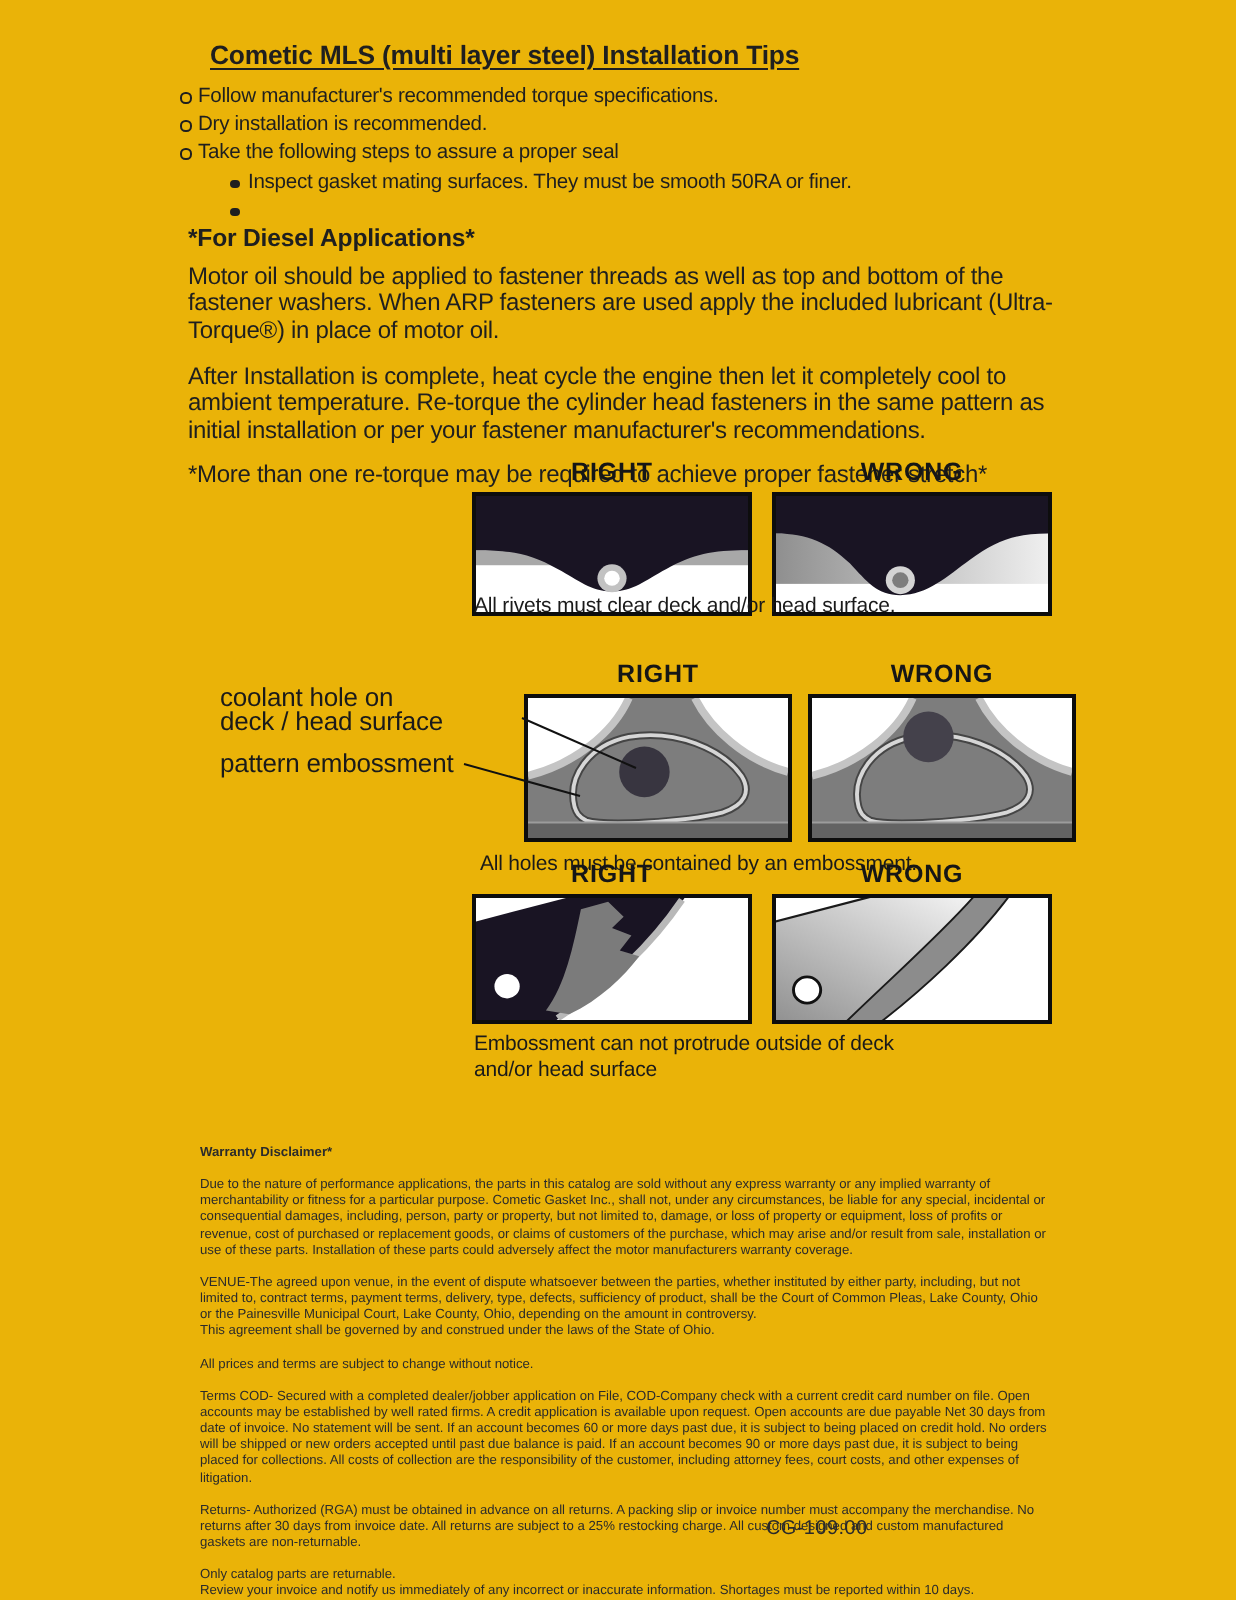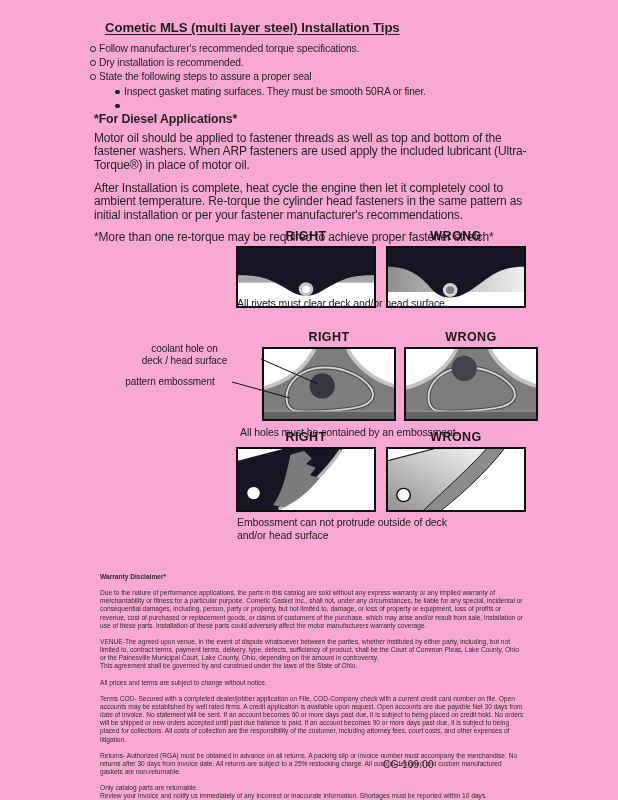--- a/index.html
+++ b/index.html
@@ -1,57 +1,57 @@
 <!DOCTYPE html>
 <html><head>
 <meta charset="utf-8">
 <style>
   html,body{margin:0;padding:0;background:#ffffff;}
-  .page{position:relative;width:618px;height:800px;background:#f9a8d4;overflow:hidden;
+  .page{position:relative;width:618px;height:800px;background:#eab308;overflow:hidden;
         font-family:"Liberation Sans",sans-serif;color:#1f1f1f;}
   .content{position:absolute;left:90px;top:20px;width:462px;}
   .title{font-size:13.2px;font-weight:bold;margin:0 0 7px 15px;text-decoration:underline;
          text-underline-offset:2px;letter-spacing:-0.1px;}
   .bullets{list-style:none;margin:0;padding:0;font-size:10.3px;letter-spacing:-0.15px;}
   .bullets li{position:relative;padding-left:9px;margin:1px 0;line-height:13.2px;}
   .ob{position:absolute;left:0;top:4px;width:3.5px;height:3.5px;border:1px solid #1f1f1f;
       border-radius:50%;}
   .bullets li.sub{margin-left:25px;}
   .fb{position:absolute;left:0;top:5px;width:4.5px;height:4.5px;background:#1f1f1f;border-radius:50%;}
   .diesel{margin-left:4px;}
   .diesel h2{font-size:12.3px;font-weight:bold;margin:14px 0 6px 0;letter-spacing:-0.1px;}
   .diesel p{font-size:12px;letter-spacing:-0.15px;line-height:13.6px;margin:0 0 9px 0;width:446px;}
   .dgrow{position:absolute;left:0;width:534px;}
   .dglabel{position:absolute;top:0;width:140px;text-align:center;font-size:12.5px;font-weight:bold;
            letter-spacing:0.4px;color:#161616;}
   .dgbox{position:absolute;top:17px;width:140px;height:62px;border:2px solid #0d0d0d;
          box-sizing:border-box;background:#fff;}
   .dgbox svg{display:block;width:100%;height:100%;}
   .dgcap{position:absolute;font-size:10.5px;letter-spacing:-0.1px;line-height:12.5px;color:#1a1a1a;}
-  .ann{position:absolute;font-size:10px;line-height:11.5px;text-align:center;letter-spacing:-0.1px;
+  .ann{position:absolute;font-size:13px;line-height:11.5px;text-align:left;letter-spacing:-0.1px;
        color:#1a1a1a;}
   .overlay{position:absolute;left:0;top:0;pointer-events:none;}
   .legal{position:absolute;left:100px;top:573px;width:424px;font-size:6.6px;line-height:8.15px;
          color:#2b2b2b;letter-spacing:0;}
   .legal .lh{font-weight:bold;margin:0 0 8px 0;}
   .legal p{margin:0 0 8px 0;}
   .legal p.tight{margin:0;}
   .footer{position:absolute;left:383px;top:759px;font-size:10px;color:#2a2a2a;letter-spacing:0.2px;}
 </style>
 </head>
 <body>
 
 <div class="page">
 
   <div class="content">
     <h1 class="title">Cometic MLS (multi layer steel) Installation Tips</h1>
     <ul class="bullets">
       <li><span class="ob"></span><span>Follow manufacturer's recommended torque specifications.</span></li>
       <li><span class="ob"></span><span>Dry installation is recommended.</span></li>
-      <li><span class="ob"></span><span>State the following steps to assure a proper seal</span></li>
+      <li><span class="ob"></span><span>Take the following steps to assure a proper seal</span></li>
       <li class="sub"><span class="fb"></span><span>Inspect gasket mating surfaces.  They must be smooth 50RA or finer.</span></li>
       <li class="sub"><span class="fb"></span></li>
     </ul>
     <div class="diesel">
       <h2>*For Diesel Applications*</h2>
       <p>Motor oil should be applied to fastener threads as well as top and bottom of the fastener washers. When ARP fasteners are used apply the included lubricant (Ultra-Torque®) in place of motor oil.</p>
       <p>After Installation is complete, heat cycle the engine then let it completely cool to ambient temperature. Re-torque the cylinder head fasteners in the same pattern as initial installation or per your fastener manufacturer's recommendations.</p>
       <p>*More than one re-torque may be required to achieve proper fastener stretch*</p>
     </div>
   </div>

